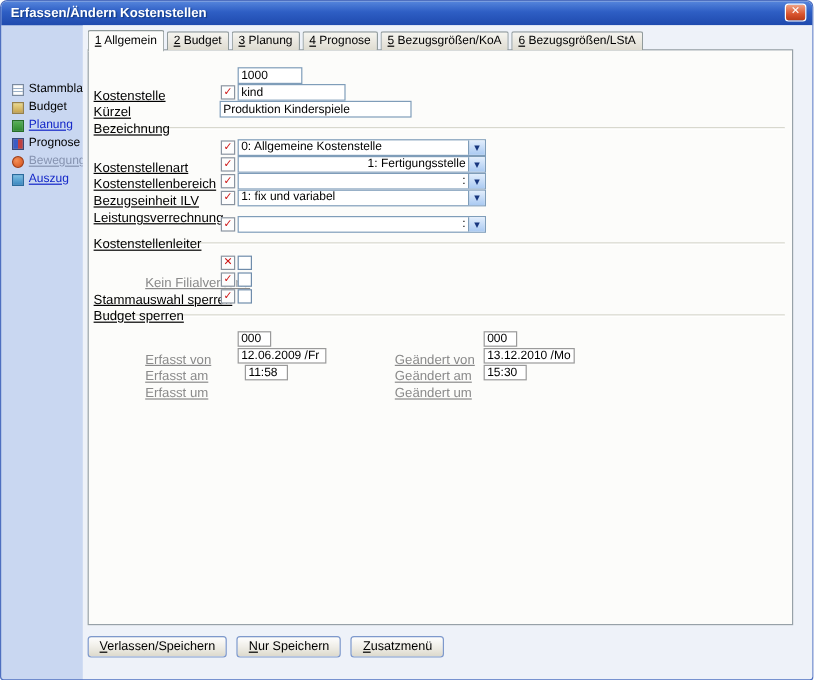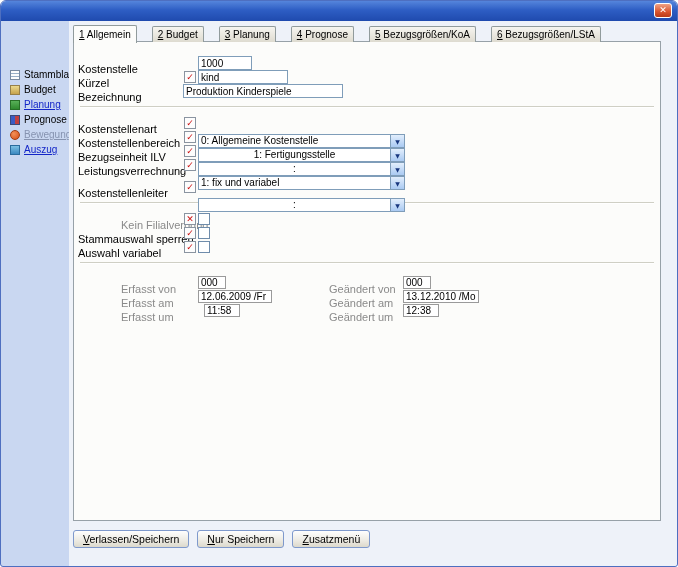--- a/index.html
+++ b/index.html
@@ -22,61 +22,62 @@
     background-image:repeating-linear-gradient(to bottom,transparent 0 2px,#9ab0c8 2px 3px);}
   .icon-budget{background:linear-gradient(#ecd98c,#c6a34e);border:1px solid #96804a;}
   .icon-planung{background:linear-gradient(#58b058,#2f8a2f);border:1px solid #276e27;}
   .icon-prognose{background:linear-gradient(90deg,#3b5cc4 55%,#c04040 55%);border:1px solid #3a4a7a;}
   .icon-bewegung{background:radial-gradient(circle at 35% 35%,#f49058,#d54e16);border:1px solid #a03a10;border-radius:50%;}
   .icon-auszug{background:linear-gradient(#7cc0e4,#3b88c0);border:1px solid #2a6b9c;}
   .s-plain{color:#000;}
   .s-link{color:#1326c8;text-decoration:underline;}
   .s-visited{color:#8693b0;text-decoration:underline;}
   .main{position:relative;flex:1;background:#eef2f9;border-radius:0 0 2px 0;}
-  .tabstrip{position:absolute;top:4px;left:4px;z-index:3;display:flex;align-items:flex-end;gap:13px;}
+  .tabstrip{position:absolute;top:4px;left:4px;z-index:3;display:flex;align-items:flex-end;}
   .tab{height:15px;line-height:15px;padding:0 5px;font-size:10px;background:linear-gradient(#f6f5f0,#dedbd0);
     border:1px solid #919b9c;border-bottom:none;border-radius:2px 2px 0 0;margin-right:2px;cursor:default;white-space:nowrap;}
   .tab.active{height:17px;line-height:17px;background:#fcfcfa;margin-bottom:-1px;position:relative;z-index:4;}
   .panel{position:absolute;left:4px;top:20px;width:588px;height:480px;box-sizing:border-box;
     background:#fcfcfa;border:1px solid #97a1a8;}
   .form{position:relative;padding-top:14px;}
   .row{position:relative;height:14px;}
-  .lab{position:absolute;left:4px;top:7px;white-space:nowrap;}
+  .lab{position:absolute;left:4px;top:18px;white-space:nowrap;text-decoration:underline;}
   .dim{color:#8a8a8a;margin-left:43px;}
   .sep{border:none;border-top:1px solid #cfcfc4;border-bottom:1px solid #ffffff;margin:8px 6px;height:0;}
   .sp4{height:4px;} .sp8{height:8px;}
   .txt{position:absolute;top:0;height:14px;box-sizing:border-box;border:1px solid #7f9db9;background:#fff;
     font-family:inherit;font-size:10px;padding:0 2px;}
   .mark{position:absolute;left:110px;top:1px;width:12px;height:12px;box-sizing:border-box;
     border:1px solid #8a94a0;background:#fdfdfd;text-align:center;cursor:default;}
   .mark::after{display:block;font-family:"DejaVu Sans",sans-serif;font-size:9px;line-height:10px;
     font-weight:bold;color:#cc1111;}
   .mark.check::after{content:"✓";}
   .mark.cross::after{content:"✕";}
   .checkbox{position:absolute;left:124px;top:1px;width:12px;height:12px;box-sizing:border-box;
     border:1px solid #6f8cab;background:#fff;}
   .combo{position:absolute;top:0;height:14px;box-sizing:border-box;border:1px solid #7f9db9;background:#fff;
-    display:flex;align-items:stretch;margin-top:18px;}
+    display:flex;align-items:stretch;}
   .cval{flex:1;font-size:10px;line-height:12px;padding:0 2px;white-space:nowrap;overflow:hidden;}
-  .cval.center{text-align:center;}
+  .cval.center{text-align:right;}
   .cbtn{width:13px;flex:none;border-left:1px solid #7f9db9;background:linear-gradient(#e2eefc,#aacaf2);
     display:flex;align-items:center;justify-content:center;}
   .cbtn::after{content:"▼";font-family:"DejaVu Sans",sans-serif;font-size:6px;color:#17367e;}
   .info{position:absolute;top:0;height:13px;box-sizing:border-box;border:1px solid #9a9a9a;background:#fff;
     font-size:10px;line-height:11px;padding:0 2px;white-space:nowrap;overflow:hidden;}
   .btnrow{position:absolute;left:4px;top:509px;display:flex;gap:8px;}
   .btn{height:18px;padding:0 9px;font-family:inherit;font-size:10.5px;color:#000;
     background:linear-gradient(#fefefe,#eceae2 60%,#dcd9cc);border:1px solid #7e99cc;border-radius:3px;cursor:default;text-align:center;}
 </style>
 </head>
 <body>
 
 <div class="window">
 
   <div class="titlebar">
+    <span class="title">Erfassen/Ändern Kostenstellen</span>
     <span class="close-btn">✕</span>
   </div>
 
   <div class="app-body">
 
     <div class="sidebar">
       <div class="side-item">
         <span class="icon icon-stammblatt"></span>
         <span class="s-plain">Stammblatt</span>
       </div>
@@ -190,21 +191,21 @@
             <span class="checkbox"></span>
           </div>
 
           <div class="row">
             <span class="lab">Stammauswahl sperren</span>
             <span class="mark check"></span>
             <span class="checkbox"></span>
           </div>
 
           <div class="row">
-            <span class="lab">Auswahl variabel</span>
+            <span class="lab">Budget sperren</span>
             <span class="mark check"></span>
             <span class="checkbox"></span>
           </div>
 
           <hr class="sep">
 
 
           <div class="sp4"></div>
 
           <div class="row">
@@ -218,21 +219,21 @@
             <span class="lab dim">Erfasst am</span>
             <span class="info" style="left:124px;width:74px">12.06.2009 /Fr</span>
             <span class="lab dim" style="left:212px">Geändert am</span>
             <span class="info" style="left:329px;width:76px">13.12.2010 /Mo</span>
           </div>
 
           <div class="row">
             <span class="lab dim">Erfasst um</span>
             <span class="info" style="left:130px;width:36px">11:58</span>
             <span class="lab dim" style="left:212px">Geändert um</span>
-            <span class="info" style="left:329px;width:36px">12:38</span>
+            <span class="info" style="left:329px;width:36px">15:30</span>
           </div>
 
         </div>
       </div>
 
       <div class="btnrow">
         <button class="btn"><u>V</u>erlassen/Speichern</button>
         <button class="btn"><u>N</u>ur Speichern</button>
         <button class="btn"><u>Z</u>usatzmenü</button>
       </div>

